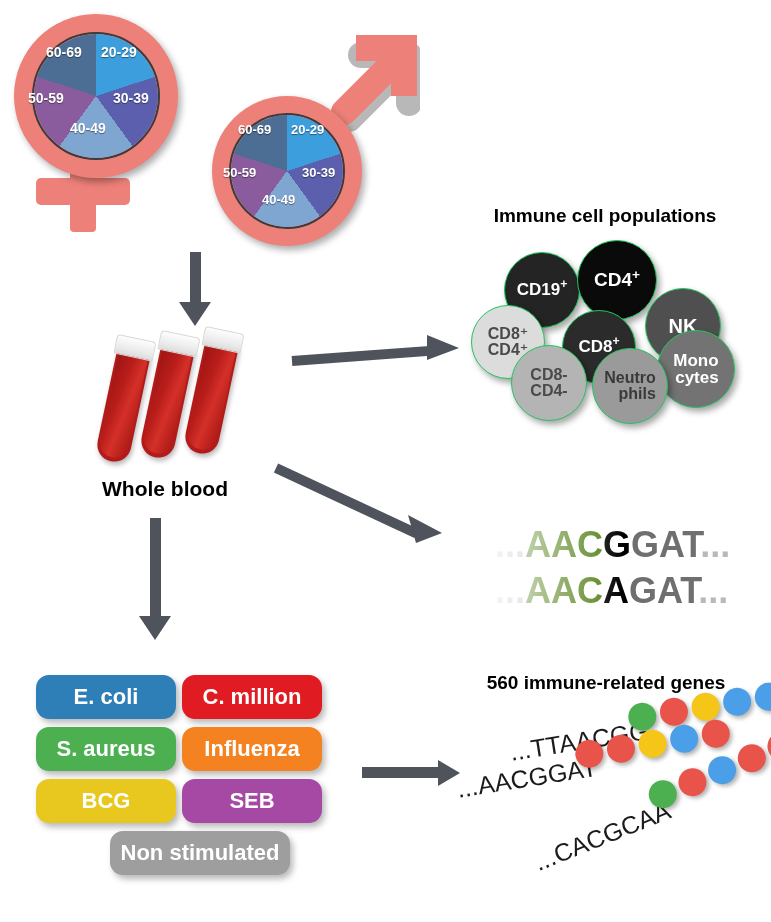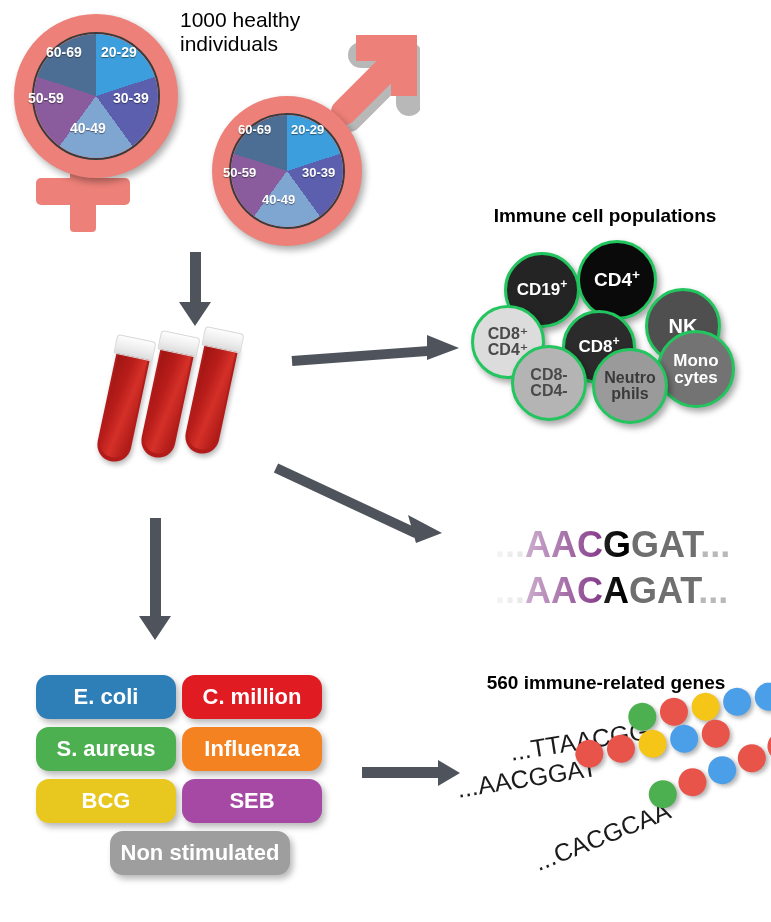--- a/index.html
+++ b/index.html
@@ -48,31 +48,31 @@
              box-shadow:2px 3px 5px rgba(0,0,0,.28);}
   .tube-fill{position:absolute;left:2px;top:2px;width:30px;height:106px;
              border-radius:0 0 15px 15px;
              background:linear-gradient(100deg,#9e1513 0%,#b81d1a 35%,#d43028 60%,#a81714 100%);}
   .tube-cap{position:absolute;left:-3px;top:0;width:40px;height:20px;
             border-radius:4px 4px 2px 2px;
             background:linear-gradient(180deg,#fdfdfd 0%,#ececec 60%,#dcdcdc 100%);
             border:1px solid #d8d8d8;box-sizing:border-box;}
 
   
-  .cell{position:absolute;border-radius:50%;border:3px solid #22c55e;
+  .cell{position:absolute;border-radius:50%;border:1px solid #22c55e;
         box-sizing:border-box;display:flex;align-items:center;
-        justify-content:center;text-align:center;font-weight:bold;
+        justify-content:center;text-align:right;font-weight:bold;
         line-height:1.02;box-shadow:3px 4px 6px rgba(0,0,0,.35);}
   .cell sup{font-size:.72em;vertical-align:super;line-height:0;}
 
   
   .snp-row{position:absolute;white-space:nowrap;font-weight:bold;
            font-family:"Liberation Sans","DejaVu Sans",sans-serif;font-size:36px;}
   .snp-row .dim{color:#b9b9b9;}
-  .snp-row .mid{color:#701a75;}
+  .snp-row .mid{color:#4d7c0f;}
   .snp-row .dark{color:#6f6f6f;}
   .snp-row .snp{color:#000;}
   .fadeL{-webkit-mask-image:linear-gradient(90deg,rgba(0,0,0,.15),#000 55%);
          mask-image:linear-gradient(90deg,rgba(0,0,0,.15),#000 55%);}
 
   
   .pill{position:absolute;border-radius:13px;color:#fff;font-weight:bold;
         display:flex;align-items:center;justify-content:center;
         box-shadow:3px 4px 6px rgba(0,0,0,.28);font-size:22px;}
 
@@ -81,21 +81,20 @@
   .rna-text{position:absolute;white-space:nowrap;color:#1b1b1b;
             font-size:25px;font-family:"Liberation Sans","DejaVu Sans",sans-serif;}
   .bead{position:absolute;border-radius:50%;
         box-shadow:2px 3px 4px rgba(0,0,0,.30);}
 </style>
 </head>
 <body>
 
 <div class="stage">
 
-  <div class="abs" id="title-individuals">1000 healthy individuals</div>
 
   <div class="gender">
     <div class="abs" id="fem-shadow"></div>
     <div class="limb" id="fem-stem"></div>
     <div class="limb" id="fem-bar"></div>
     <div class="disc" style="left:14px;top:14px;width:164px;height:164px;"></div>
     <div class="pie-wrap" style="left:32px;top:32px;width:128px;height:128px;">
       <div class="pie" style="background:conic-gradient(
              #3C9EDC 0deg 72deg,
              #5B5FAE 72deg 144deg,
@@ -154,20 +153,21 @@
       <div class="tube-cap"></div>
     </div>
     <div class="tube" style="left:208px;top:330px;transform:rotate(12deg);">
       <div class="tube-body">
         <div class="tube-fill"></div>
       </div>
       <div class="tube-cap"></div>
     </div>
   </div>
 
+  <div class="abs heading" style="left:70px;top:476px;width:190px;font-size:21px;">Whole blood</div>
 
   <div>
     <div class="arrow-line" style="left:292px;top:356px;width:145px;height:10px;
                 transform:rotate(-4.2deg);transform-origin:0 50%;"></div>
     <svg class="abs" style="left:425px;top:330px;width:40px;height:40px;" viewBox="0 0 40 40">
       <polygon points="2,5 34,18 2,30" fill="#4e535c"></polygon>
     </svg>
   </div>
 
   <div>

